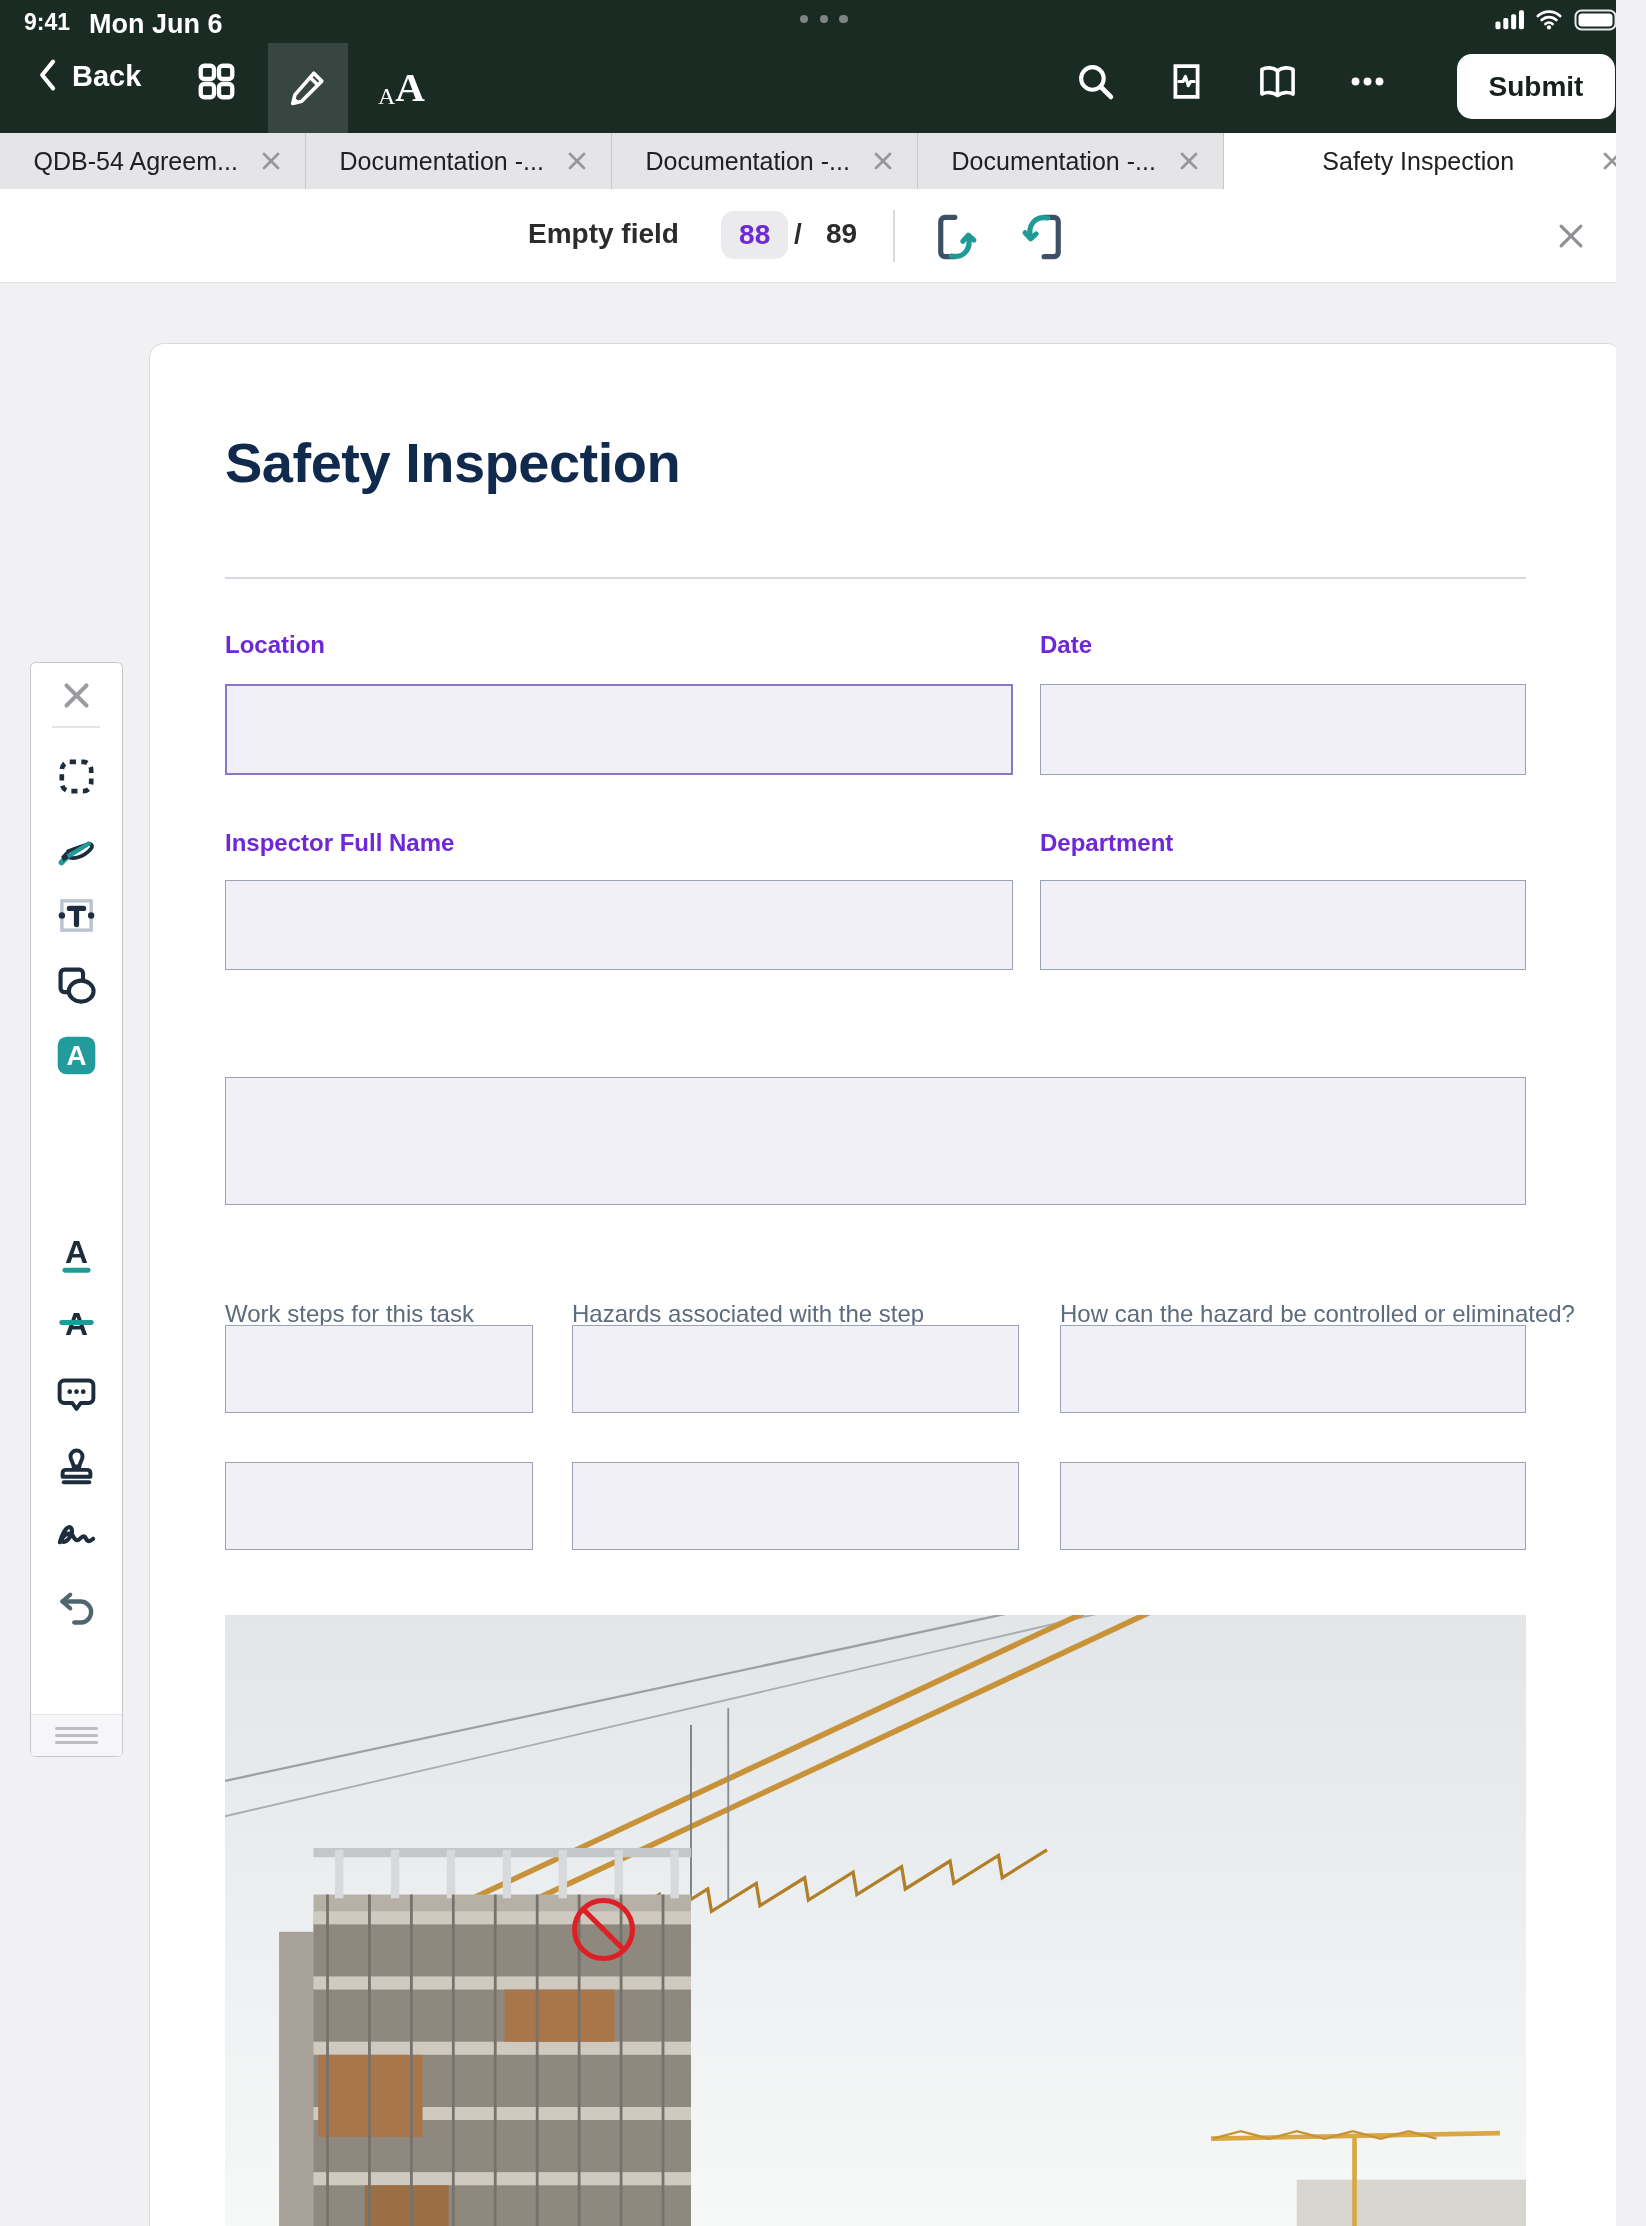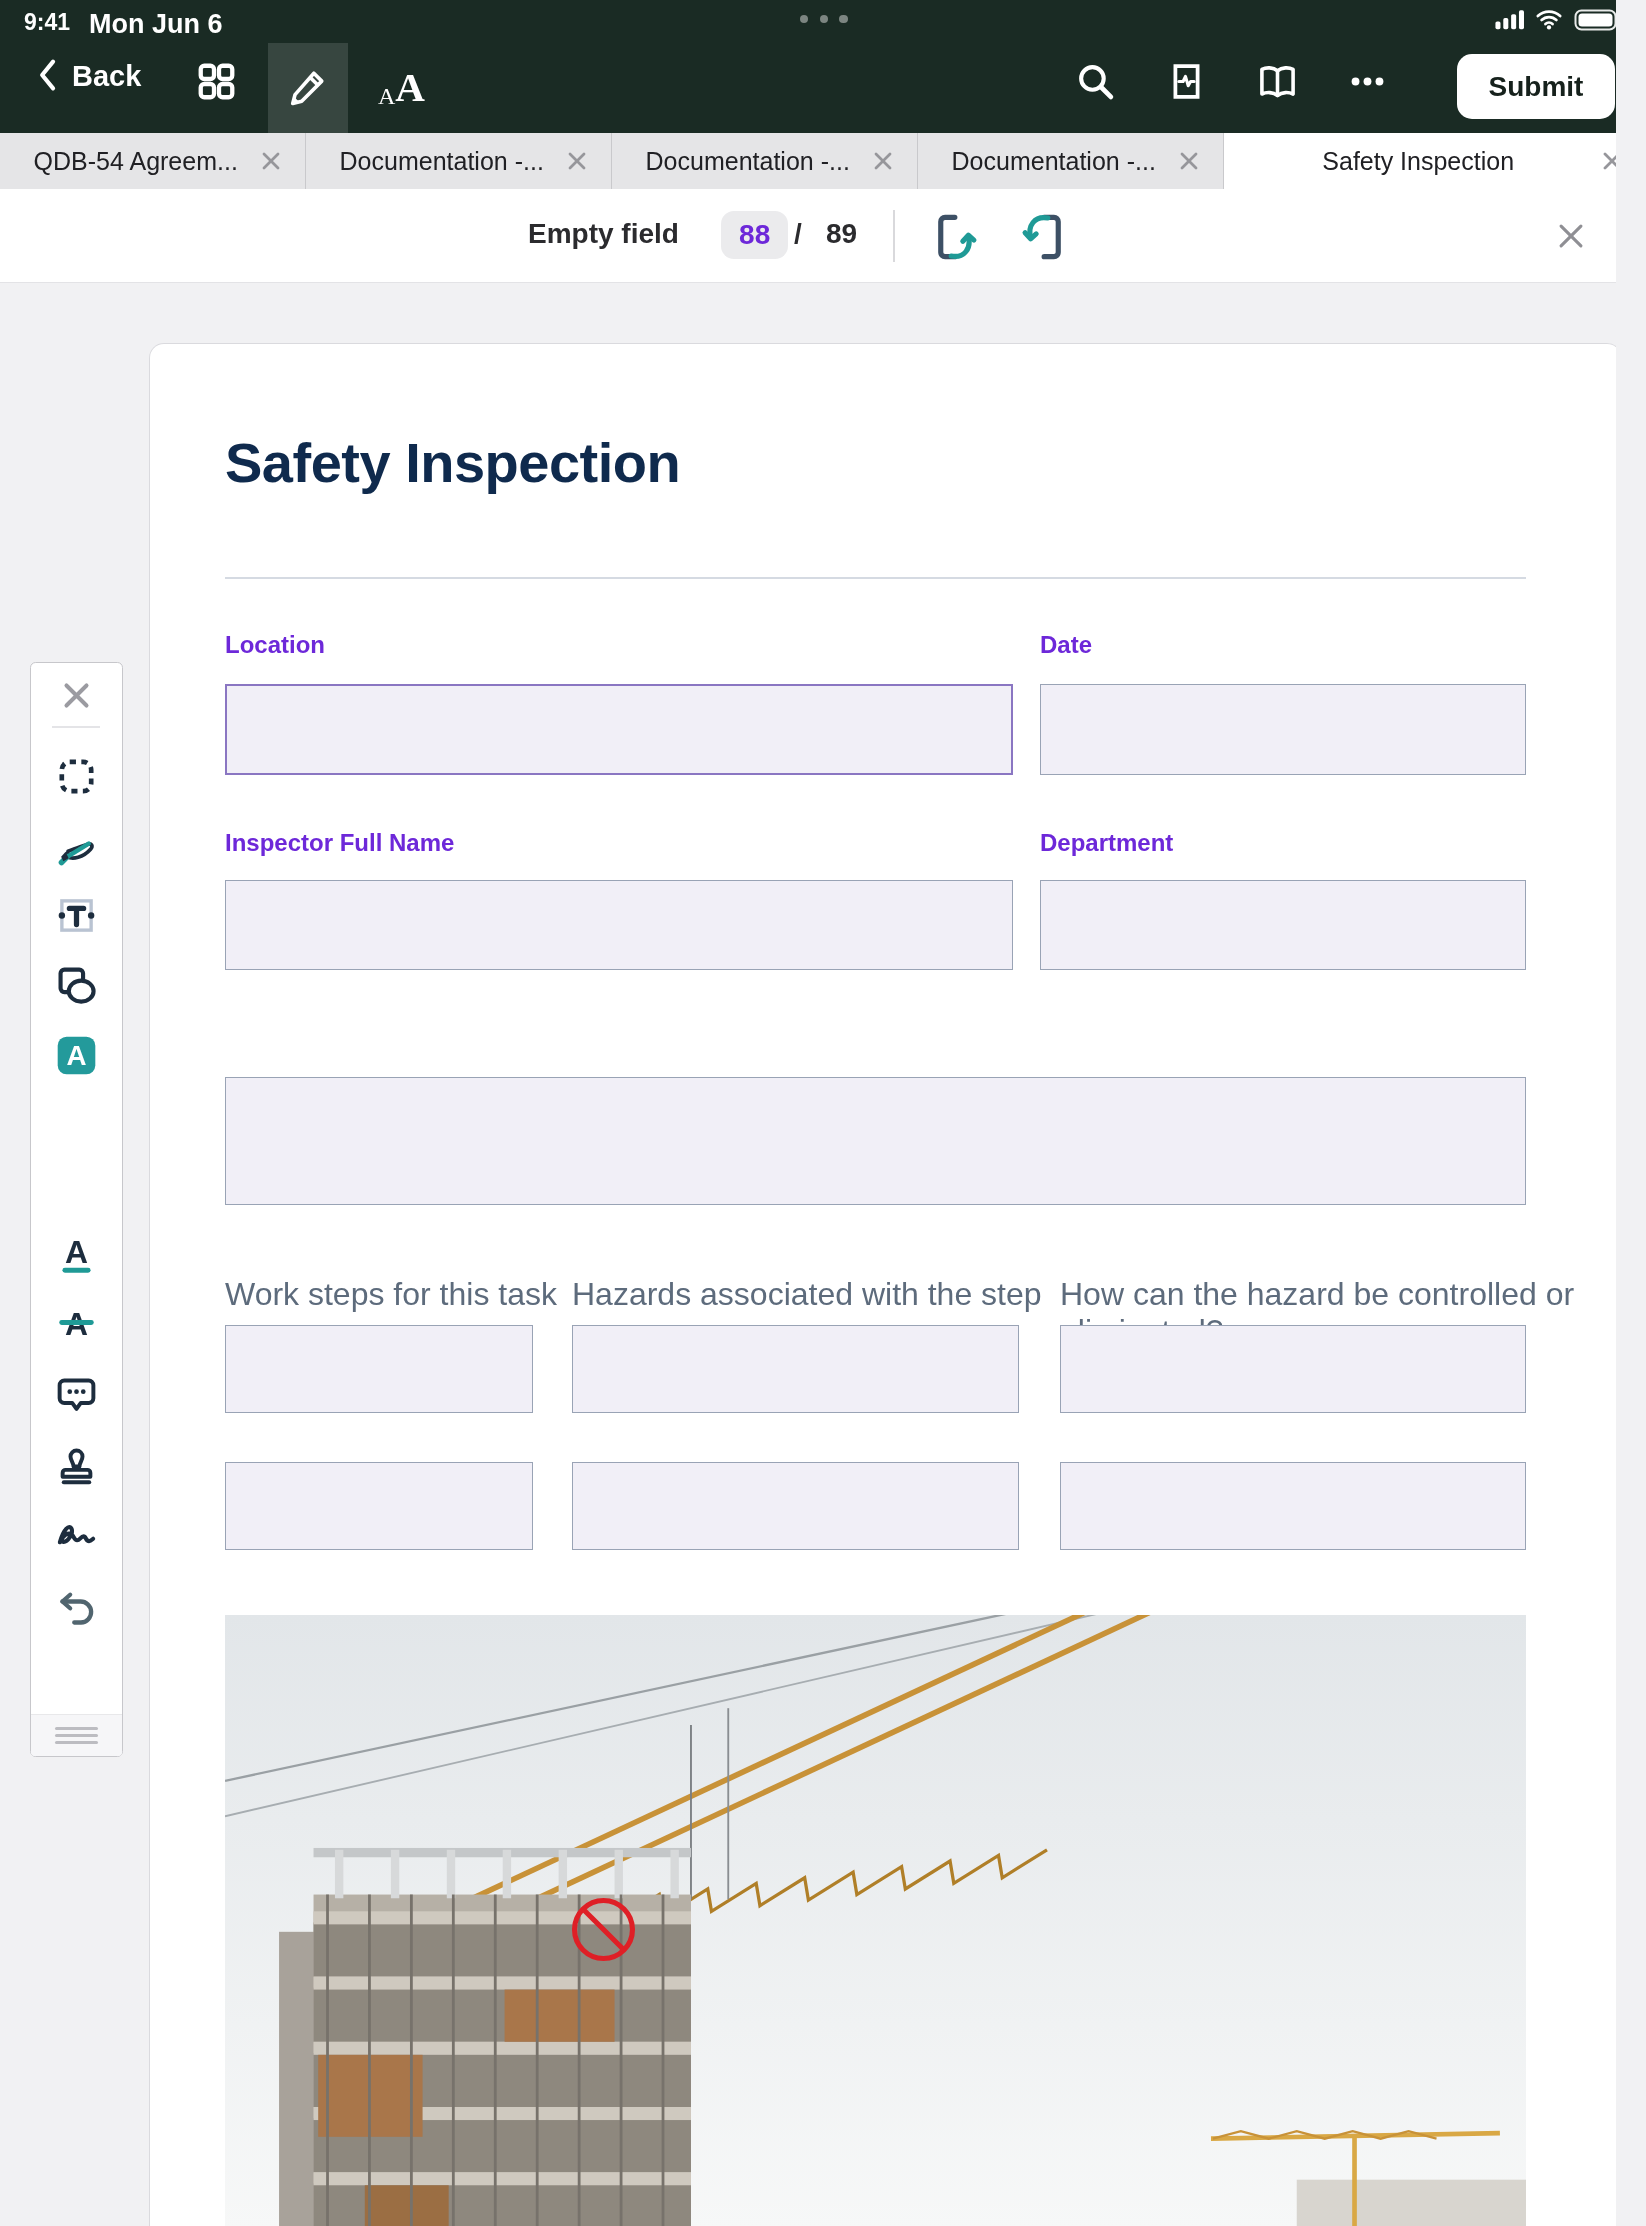--- a/index.html
+++ b/index.html
@@ -38,21 +38,21 @@
   .fn-total{position:absolute;left:826px;top:29px;font-size:28px;font-weight:600;color:#2b2b2e;}
   .fn-divider{position:absolute;left:893px;top:20.5px;width:1.9px;height:52px;background:#d9d9dc;}
   .fn-btn{position:absolute;top:20.5px;width:58px;height:54px;}
   .fn-close{position:absolute;right:58px;top:30px;width:34px;height:34px;}
 
   
   .page{position:absolute;left:149px;top:343px;width:1471px;height:1883px;background:#fff;border:0.9px solid #dadade;border-bottom:none;border-radius:15px 15px 0 0;overflow:hidden;}
   .title{position:absolute;left:75px;top:86px;font-size:56px;font-weight:700;color:#0f2a4d;letter-spacing:-0.5px;}
   .rule{position:absolute;left:75px;top:233px;width:1301px;height:1.9px;background:#d5dae2;}
   .flabel{position:absolute;font-size:24px;font-weight:700;color:#6d28d9;}
-  .slabel{position:absolute;font-size:32px;font-weight:400;color:#5d6b7c;}
+  .slabel{position:absolute;font-size:24px;font-weight:400;color:#5d6b7c;margin-top:24px;}
   .fbox{position:absolute;background:#f1eff7;border:1.9px solid #99a3b5;box-sizing:border-box;}
   .fbox.current{border:2.8px solid #8a76c2;}
   .photo{position:absolute;left:75px;top:1271px;width:1301px;height:615px;overflow:hidden;background:#e9eced;}
 
   
   .anno{position:absolute;left:30px;top:662px;width:93px;height:1095px;background:#fff;border:1.9px solid #c7c7cb;border-radius:5.6px;box-sizing:border-box;}
   .anno .tool{position:absolute;left:50%;transform:translate(-50%,-50%);width:48px;height:48px;display:flex;align-items:center;justify-content:center;}
   .anno-div{position:absolute;left:20.5px;top:725px;width:48px;height:1.9px;background:#e4e4e7;}
   .anno-foot{position:absolute;left:0;bottom:0;width:100%;height:41px;background:#f6f6f8;border-top:0.9px solid #e8e8ea;border-radius:0 0 3.7px 3.7px;display:flex;align-items:center;justify-content:center;}
   .grip{width:43px;display:flex;flex-direction:column;gap:4.7px;}

